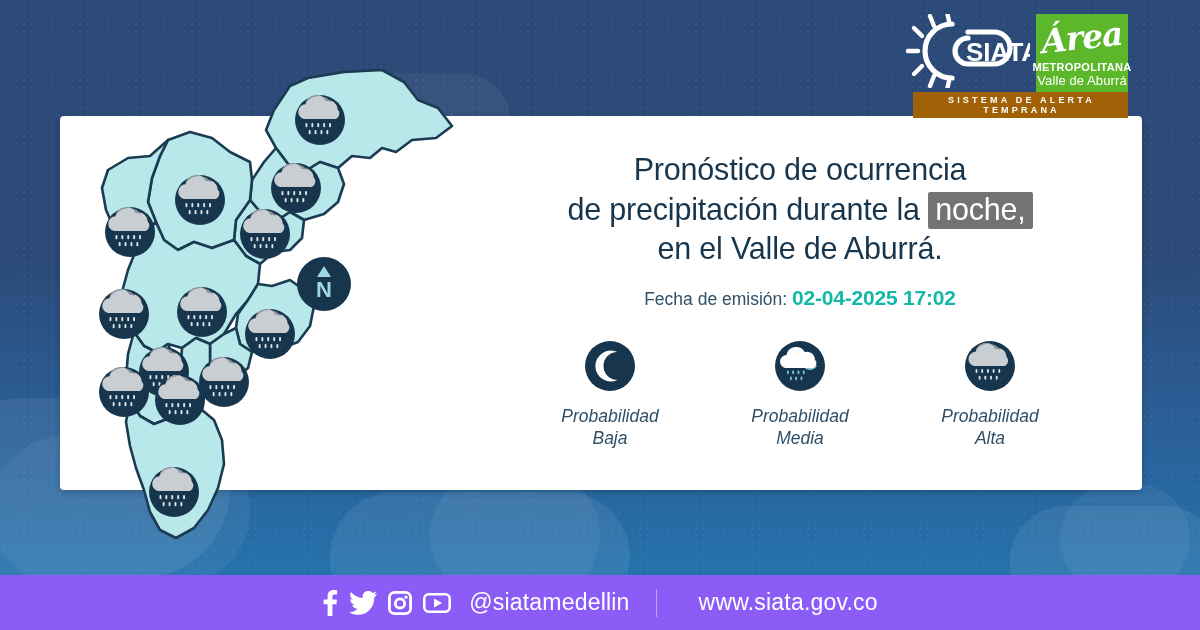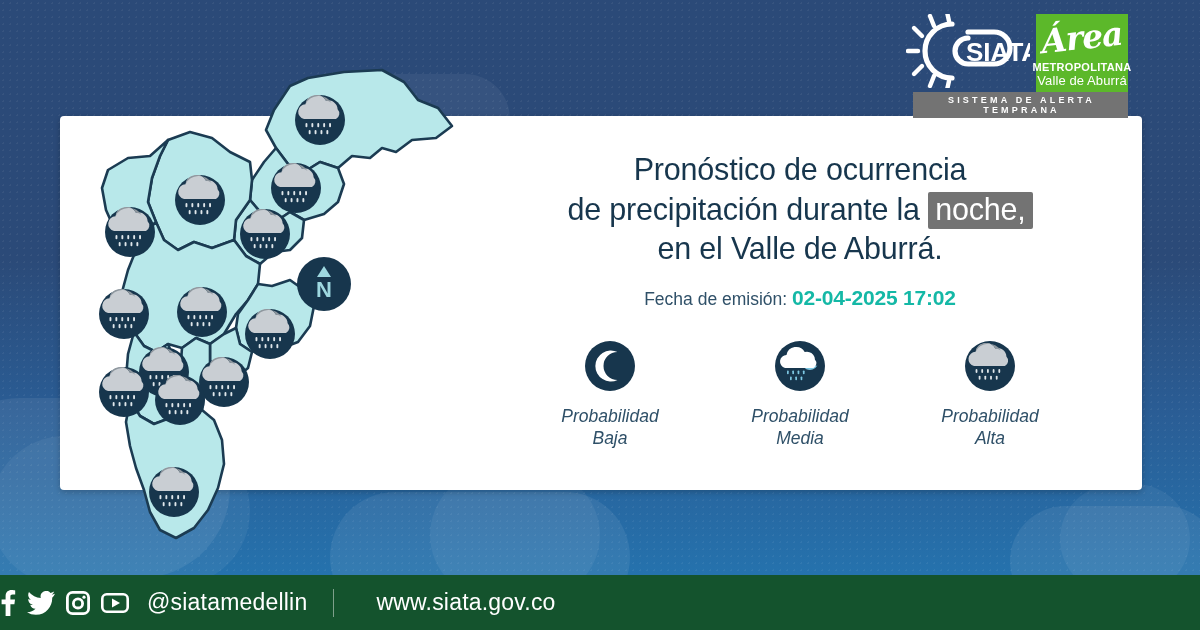--- a/index.html
+++ b/index.html
@@ -22,22 +22,22 @@
     position:absolute; left:0; right:0; top:0; height:575px;
     background-image:radial-gradient(rgba(255,255,255,.055) 1px, transparent 1px);
     background-size:7px 7px;
   }
   .bgcloud { position:absolute; background:rgba(255,255,255,.072); border-radius:999px; }
   .bgcloud.d { background:rgba(255,255,255,.055); }
 
   
   #footer {
     position:absolute; left:0; right:0; bottom:0; height:55px; z-index:6;
-    background:#14532d;
-    display:flex; align-items:center; gap:0;
+    background:#8b5cf6;
+    display:flex; align-items:center; justify-content:center; gap:0;
   }
   #footer .socials { display:flex; align-items:center; gap:11px; margin-right:18px; }
   #footer .socials svg { display:block; }
   #footer .handle {
     color:#fff; font-size:23px; letter-spacing:.2px; font-weight:400;
   }
   #footer .divider { width:1px; height:28px; background:rgba(255,255,255,.45); margin:0 26px; }
   #footer .url { color:#fff; font-size:23px; letter-spacing:.2px;margin-left:16px; }
 
   
@@ -50,21 +50,21 @@
   }
   #area-logo .script {
     color:#fff; font-family:"DejaVu Serif", serif; font-style:italic;
     font-size:33px; font-weight:700; line-height:1; letter-spacing:-1px;
     transform:rotate(-6deg); margin-top:4px;
   }
   #area-logo .l1 { color:#fff; font-size:11px; font-weight:700; letter-spacing:.3px; margin-top:7px; }
   #area-logo .l2 { color:#fff; font-size:13px; font-weight:400; letter-spacing:.1px; }
   #tagline {
     position:absolute; top:92px; right:72px; z-index:7;
-    background:#737373; color:#fff; font-size:9px; font-weight:700;
+    background:#a16207; color:#fff; font-size:9px; font-weight:700;
     letter-spacing:3.2px; padding:3px 9px 3px 11px; width:215px; text-align:center;
   }
 
   
   #card {
     position:absolute; left:60px; top:116px; width:1082px; height:374px;
     background:#fff; border-radius:4px; z-index:2;
     box-shadow:0 2px 6px rgba(0,0,0,.22);
   }
 

